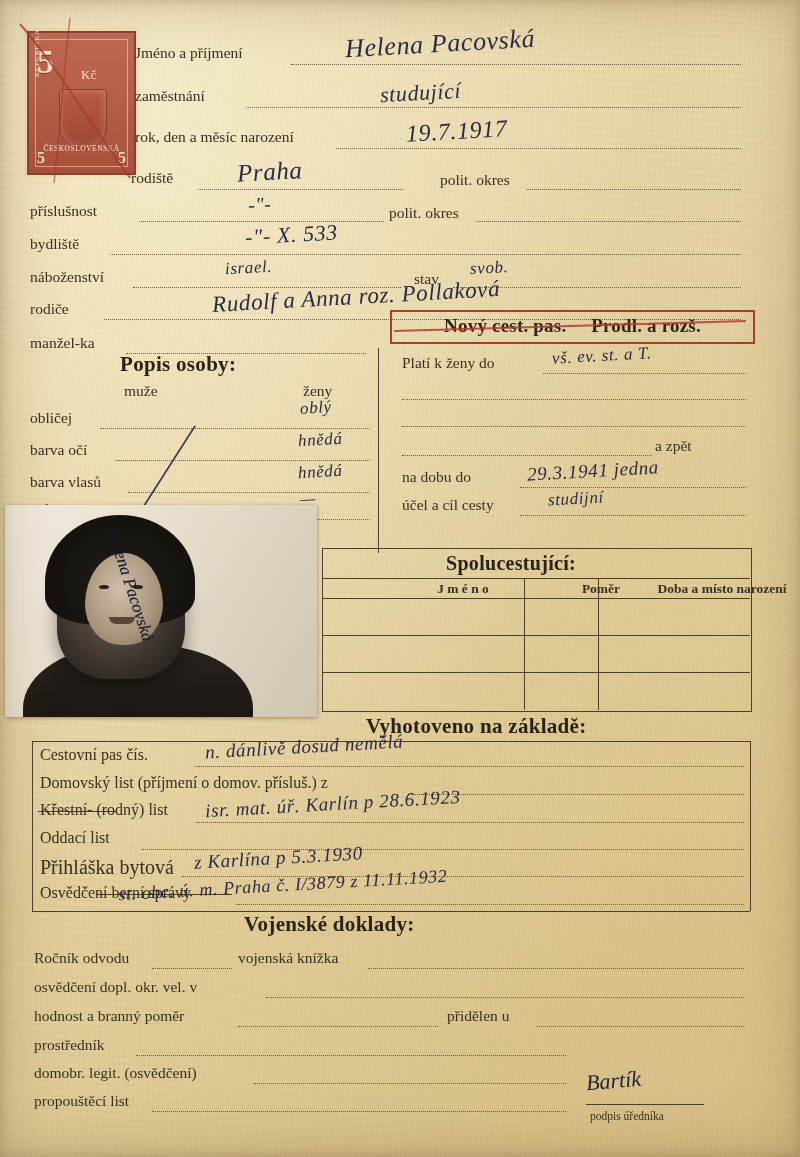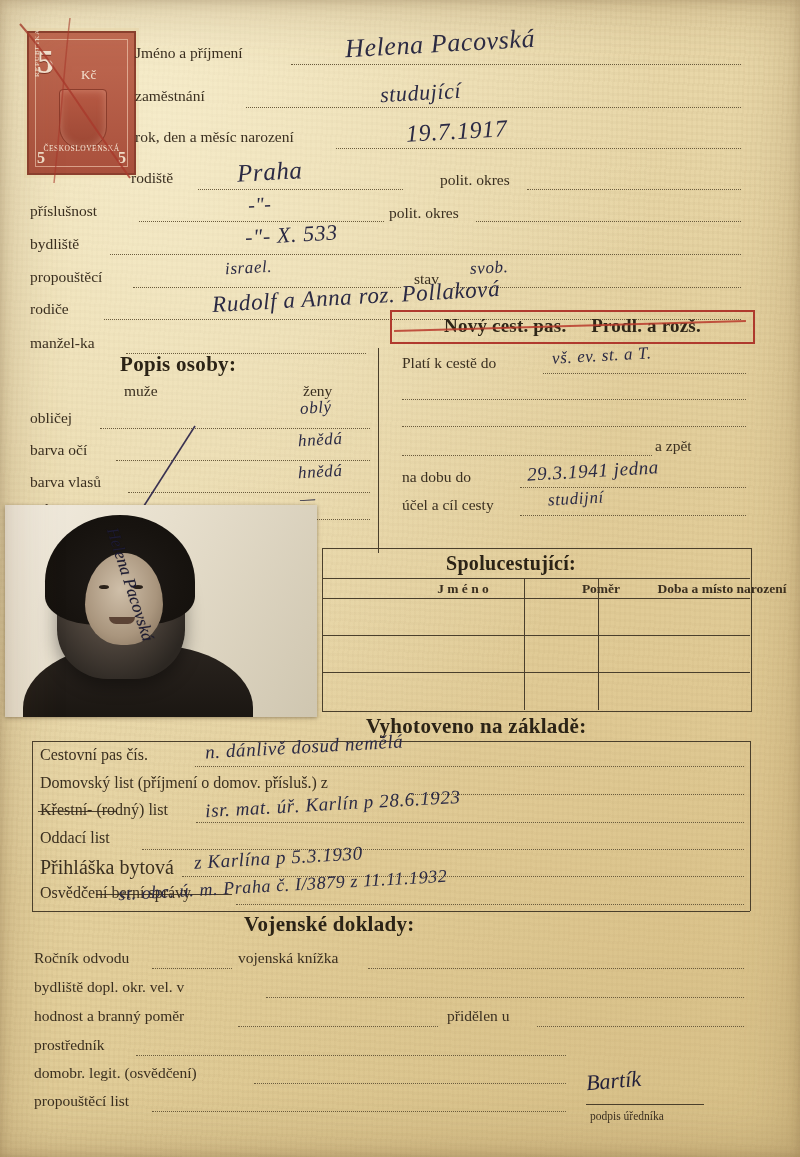--- a/index.html
+++ b/index.html
@@ -203,21 +203,21 @@
   <div class="lbl" style="left:30px;top:202px;">příslušnost</div>
   <div class="dot" style="left:139px;top:221px;width:245px;"></div>
   <div class="hand" style="left:248px;top:193px;">-"-</div>
   <div class="lbl" style="left:389px;top:204px;">polit. okres</div>
   <div class="dot" style="left:476px;top:221px;width:265px;"></div>
 
   <div class="lbl" style="left:30px;top:235px;">bydliště</div>
   <div class="dot" style="left:110px;top:254px;width:631px;"></div>
   <div class="hand" style="left:245px;top:222px;font-size:22px;">-"- X. 533</div>
 
-  <div class="lbl" style="left:30px;top:268px;">propouštěcí</div>
+  <div class="lbl" style="left:30px;top:268px;">náboženství</div>
   <div class="dot" style="left:133px;top:287px;width:268px;"></div>
   <div class="hand sm" style="left:225px;top:258px;">israel.</div>
   <div class="lbl" style="left:414px;top:270px;">stav</div>
   <div class="dot" style="left:453px;top:287px;width:288px;"></div>
   <div class="hand sm" style="left:470px;top:258px;">svob.</div>
 
   <div class="lbl" style="left:30px;top:300px;">rodiče</div>
   <div class="dot" style="left:104px;top:319px;width:637px;"></div>
   <div class="hand" style="left:212px;top:284px;font-size:23px;">Rudolf a Anna roz. Pollaková</div>
 
@@ -264,21 +264,21 @@
 
   <div id="redbox">
     <div class="t">
       <span>Nový cest. pas.</span>
       &nbsp;&nbsp;&nbsp;
       <span>Prodl. a rozš.</span>
     </div>
   </div>
   <div class="redstrike" style="left:394px;top:325px;width:352px;"></div>
 
-  <div class="lbl" style="left:402px;top:354px;">Platí k cestě do</div>
+  <div class="lbl" style="left:402px;top:354px;">Platí k ženy do</div>
   <div class="dot" style="left:543px;top:373px;width:203px;"></div>
   <div class="hand sm" style="left:552px;top:346px;">vš. ev. st. a T.</div>
   <div class="dot" style="left:402px;top:399px;width:344px;"></div>
   <div class="dot" style="left:402px;top:426px;width:344px;"></div>
 
   <div class="lbl" style="left:655px;top:437px;">a zpět</div>
   <div class="dot" style="left:402px;top:455px;width:250px;"></div>
 
   <div class="lbl" style="left:402px;top:468px;">na dobu do</div>
   <div class="dot" style="left:520px;top:487px;width:226px;"></div>
@@ -331,21 +331,21 @@
   <div class="vline" style="left:32px;top:741px;height:170px;"></div>
   <div class="vline" style="left:750px;top:741px;height:170px;"></div>
 
   <div class="bigtitle" style="left:244px;top:912px;">Vojenské doklady:</div>
 
   <div class="lbl" style="left:34px;top:949px;">Ročník odvodu</div>
   <div class="lbl" style="left:238px;top:949px;">vojenská knížka</div>
   <div class="dot" style="left:368px;top:968px;width:376px;"></div>
   <div class="dot" style="left:152px;top:968px;width:80px;"></div>
 
-  <div class="lbl" style="left:34px;top:978px;">bydliště dopl. okr. vel. v</div>
+  <div class="lbl" style="left:34px;top:978px;">osvědčení dopl. okr. vel. v</div>
   <div class="dot" style="left:266px;top:997px;width:478px;"></div>
 
   <div class="lbl" style="left:34px;top:1007px;">hodnost a branný poměr</div>
   <div class="lbl" style="left:447px;top:1007px;">přidělen  u</div>
   <div class="dot" style="left:238px;top:1026px;width:200px;"></div>
   <div class="dot" style="left:537px;top:1026px;width:207px;"></div>
 
   <div class="lbl" style="left:34px;top:1036px;">prostředník</div>
   <div class="dot" style="left:136px;top:1055px;width:430px;"></div>
 

